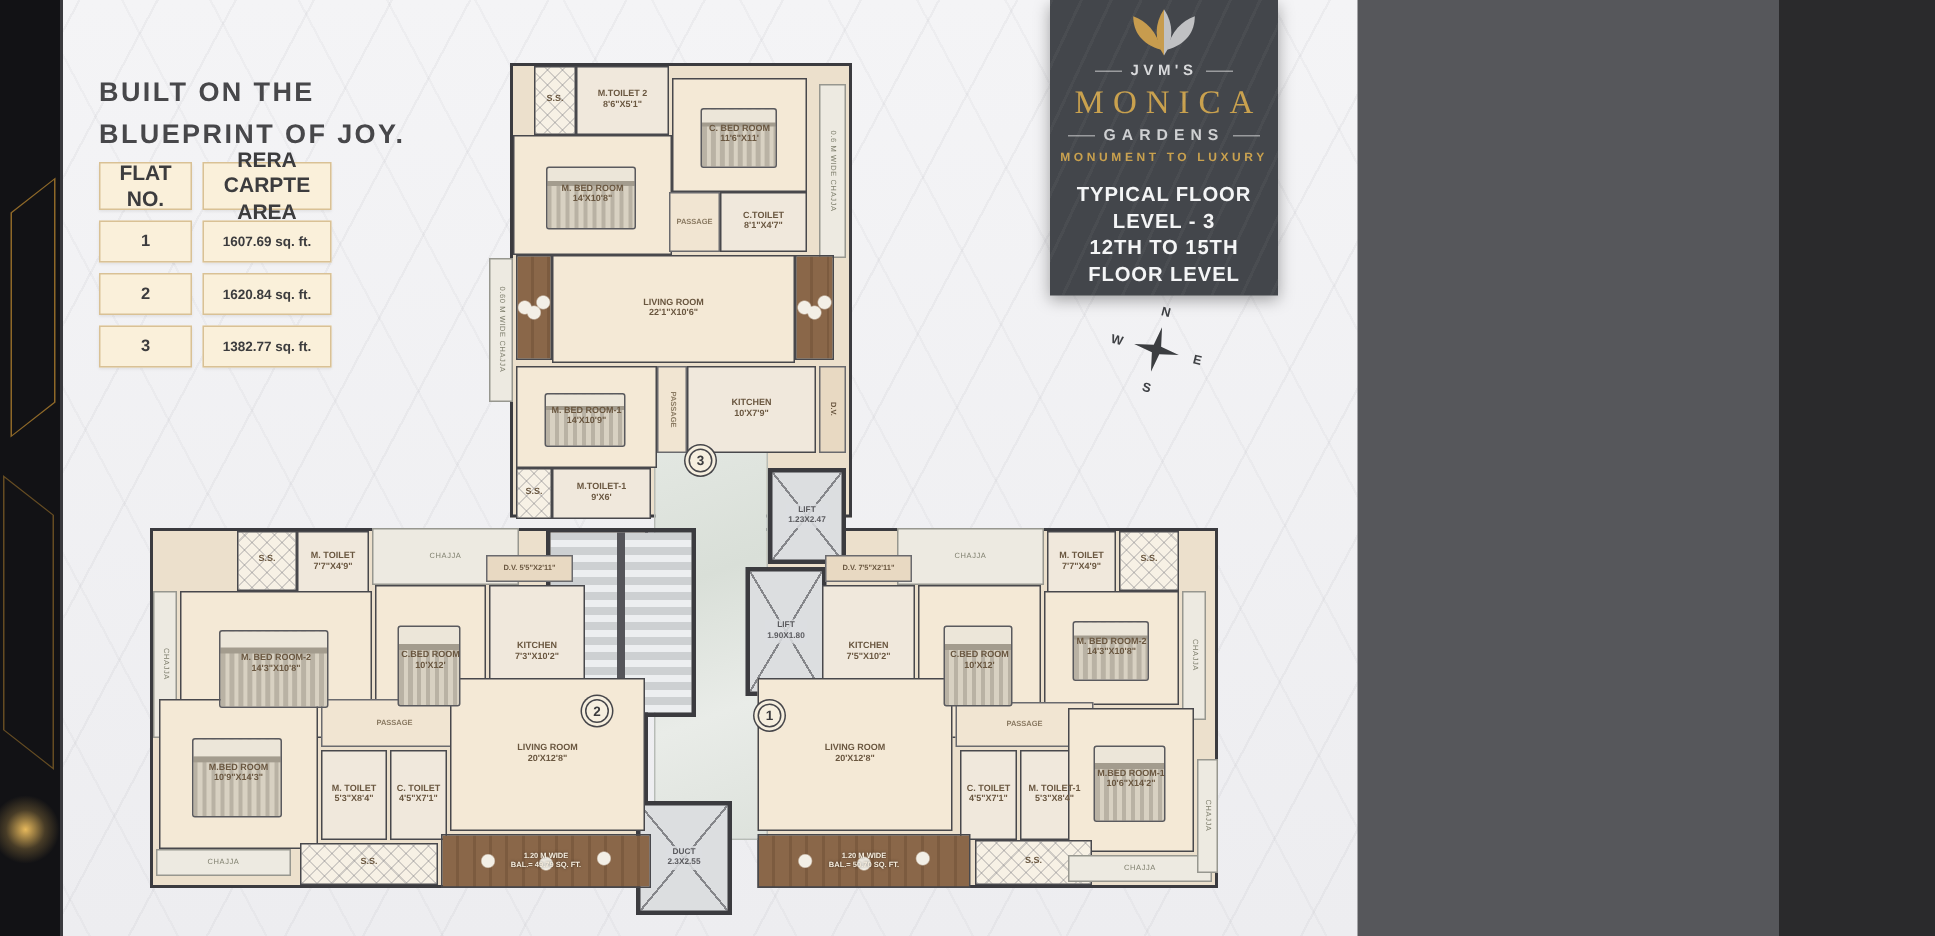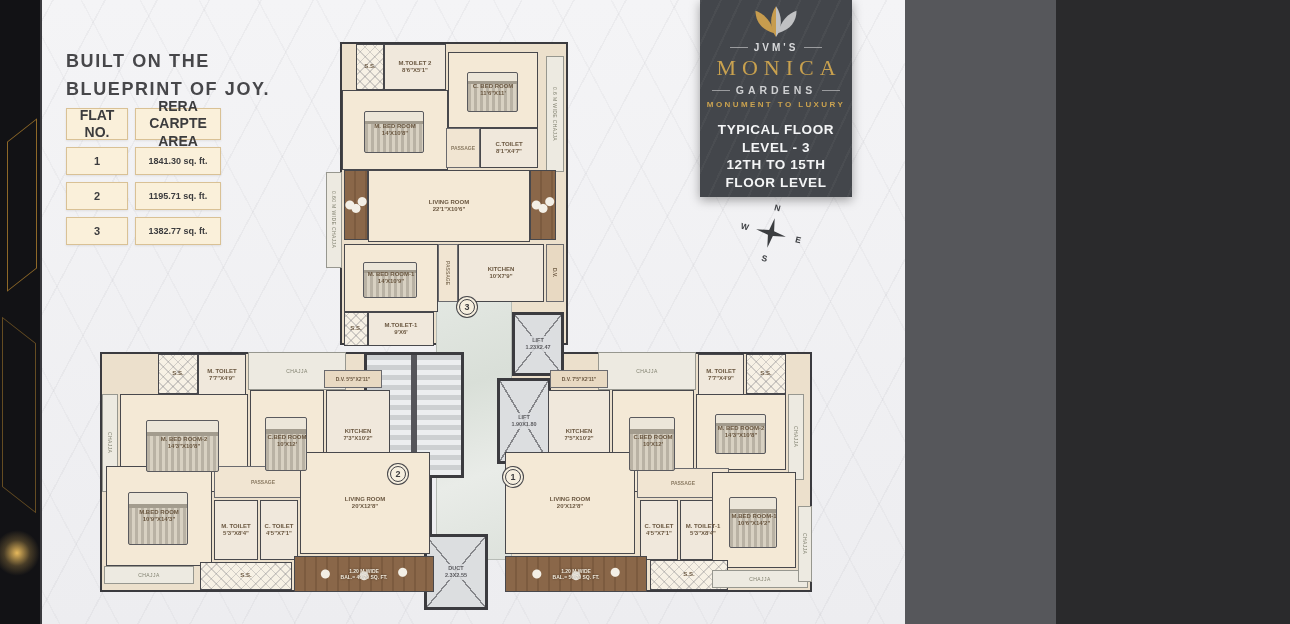--- a/index.html
+++ b/index.html
@@ -1,17 +1,17 @@
 <!DOCTYPE html>
 <html><head>
 <meta charset="utf-8">
 <style>
   html,body{margin:0;padding:0;background:#2a2a2c;}
   *{box-sizing:border-box;}
-  .stage{position:relative;width:1056px;height:624px;overflow:hidden;
+  .stage{position:relative;width:1186px;height:624px;overflow:hidden;
          font-family:"Liberation Sans",sans-serif;background:#f2f2f4;}
   
   .stage::before{content:"";position:absolute;inset:0;width:905px;
     background:
       repeating-linear-gradient(118deg, rgba(160,160,168,.10) 0 1.5px, transparent 1.5px 46px),
       repeating-linear-gradient(62deg, rgba(160,160,168,.08) 0 1.5px, transparent 1.5px 52px),
       linear-gradient(180deg,#f4f4f6,#ededf0);}
   .right-panel{position:absolute;left:905px;top:0;width:385px;height:624px;background:#56575b;}
   
   .left-strip{position:absolute;left:0;top:0;width:42px;height:624px;background:#121215;overflow:hidden;}
@@ -121,23 +121,23 @@
 
   <div class="headline">BUILT ON THE
 BLUEPRINT OF JOY.</div>
 
   <div class="rera-table">
     <div class="tcell th">FLAT
 NO.</div>
     <div class="tcell th">RERA
 CARPTE AREA</div>
     <div class="tcell num">1</div>
-    <div class="tcell area">1841.30 sq. ft.</div>
+    <div class="tcell area">1607.69 sq. ft.</div>
     <div class="tcell num">2</div>
-    <div class="tcell area">1195.71 sq. ft.</div>
+    <div class="tcell area">1620.84 sq. ft.</div>
     <div class="tcell num">3</div>
     <div class="tcell area">1382.77 sq. ft.</div>
   </div>
 
   <div class="brand">
     <div class="crown">
       <svg width="56" height="34" viewBox="0 0 60 36" style="position:relative;">
         <path d="M8 6 C17 9 25 17 28 30 C14 26 8 17 8 6 Z" fill="#c79c4e"></path>
         <path d="M30 1 C23 11 23 24 30 34 L30 1 Z" fill="#c79c4e"></path>
         <path d="M30 1 C37 11 37 24 30 34 L30 1 Z" fill="#c0c1c3"></path>

